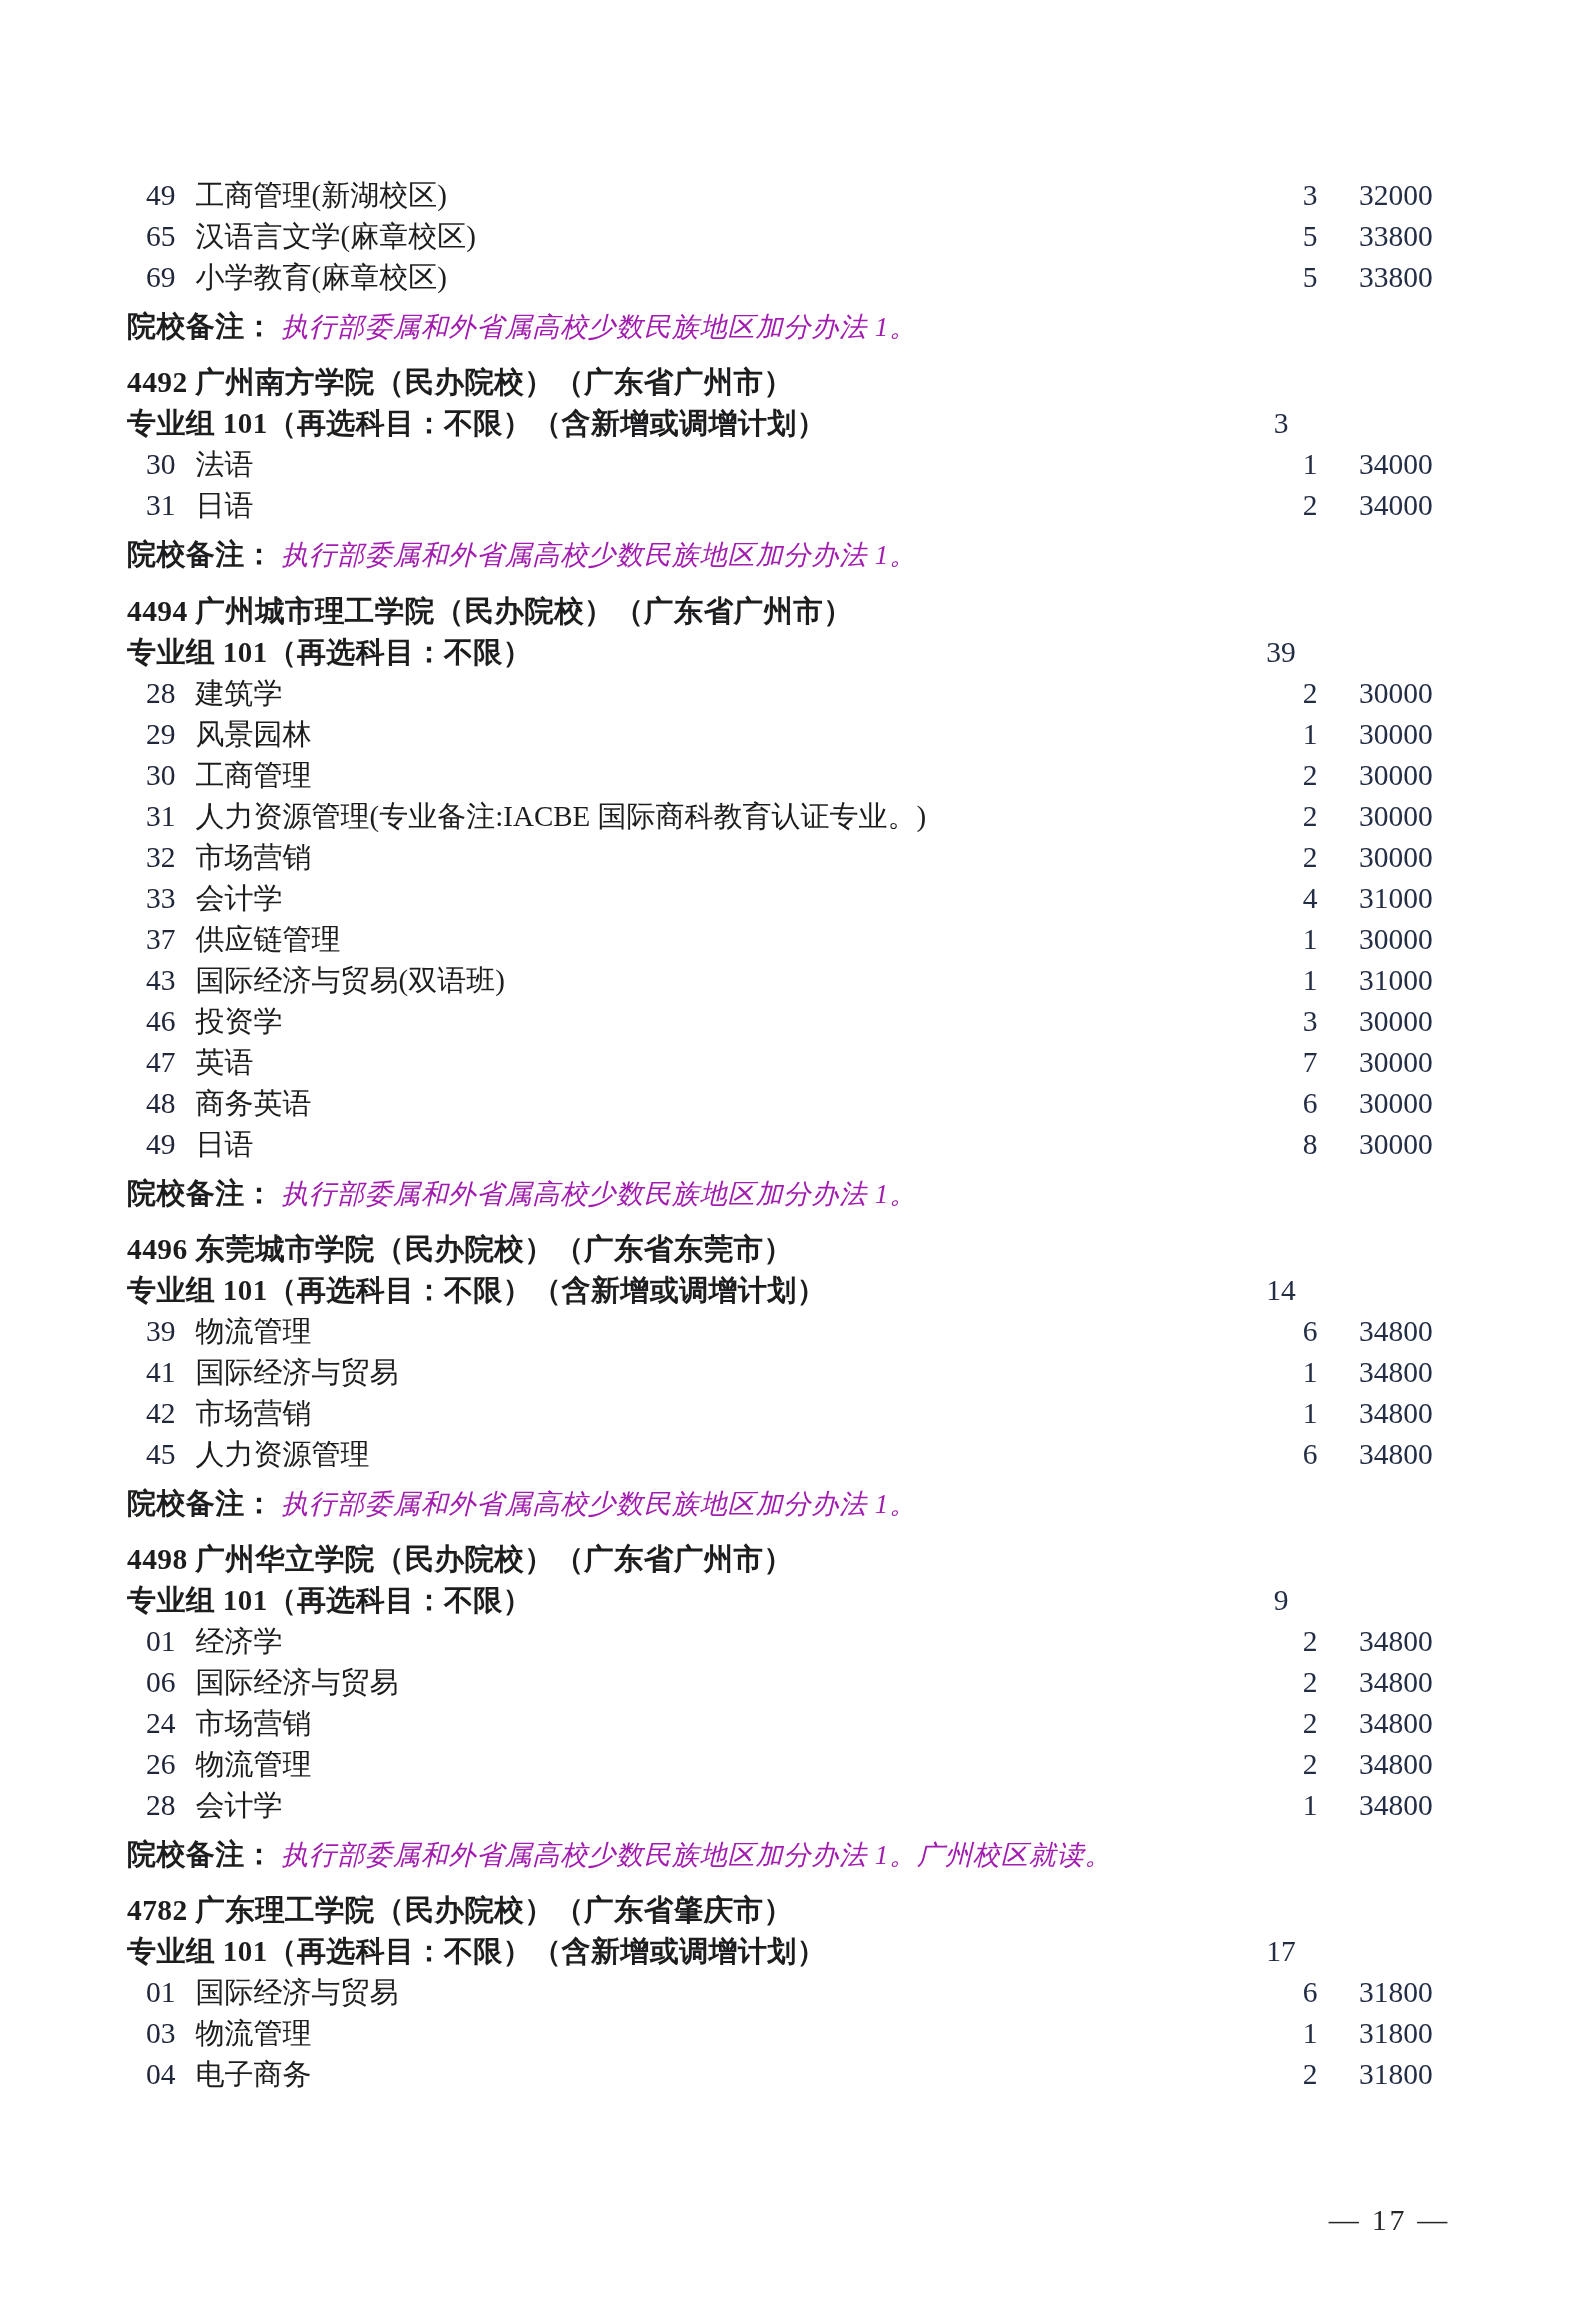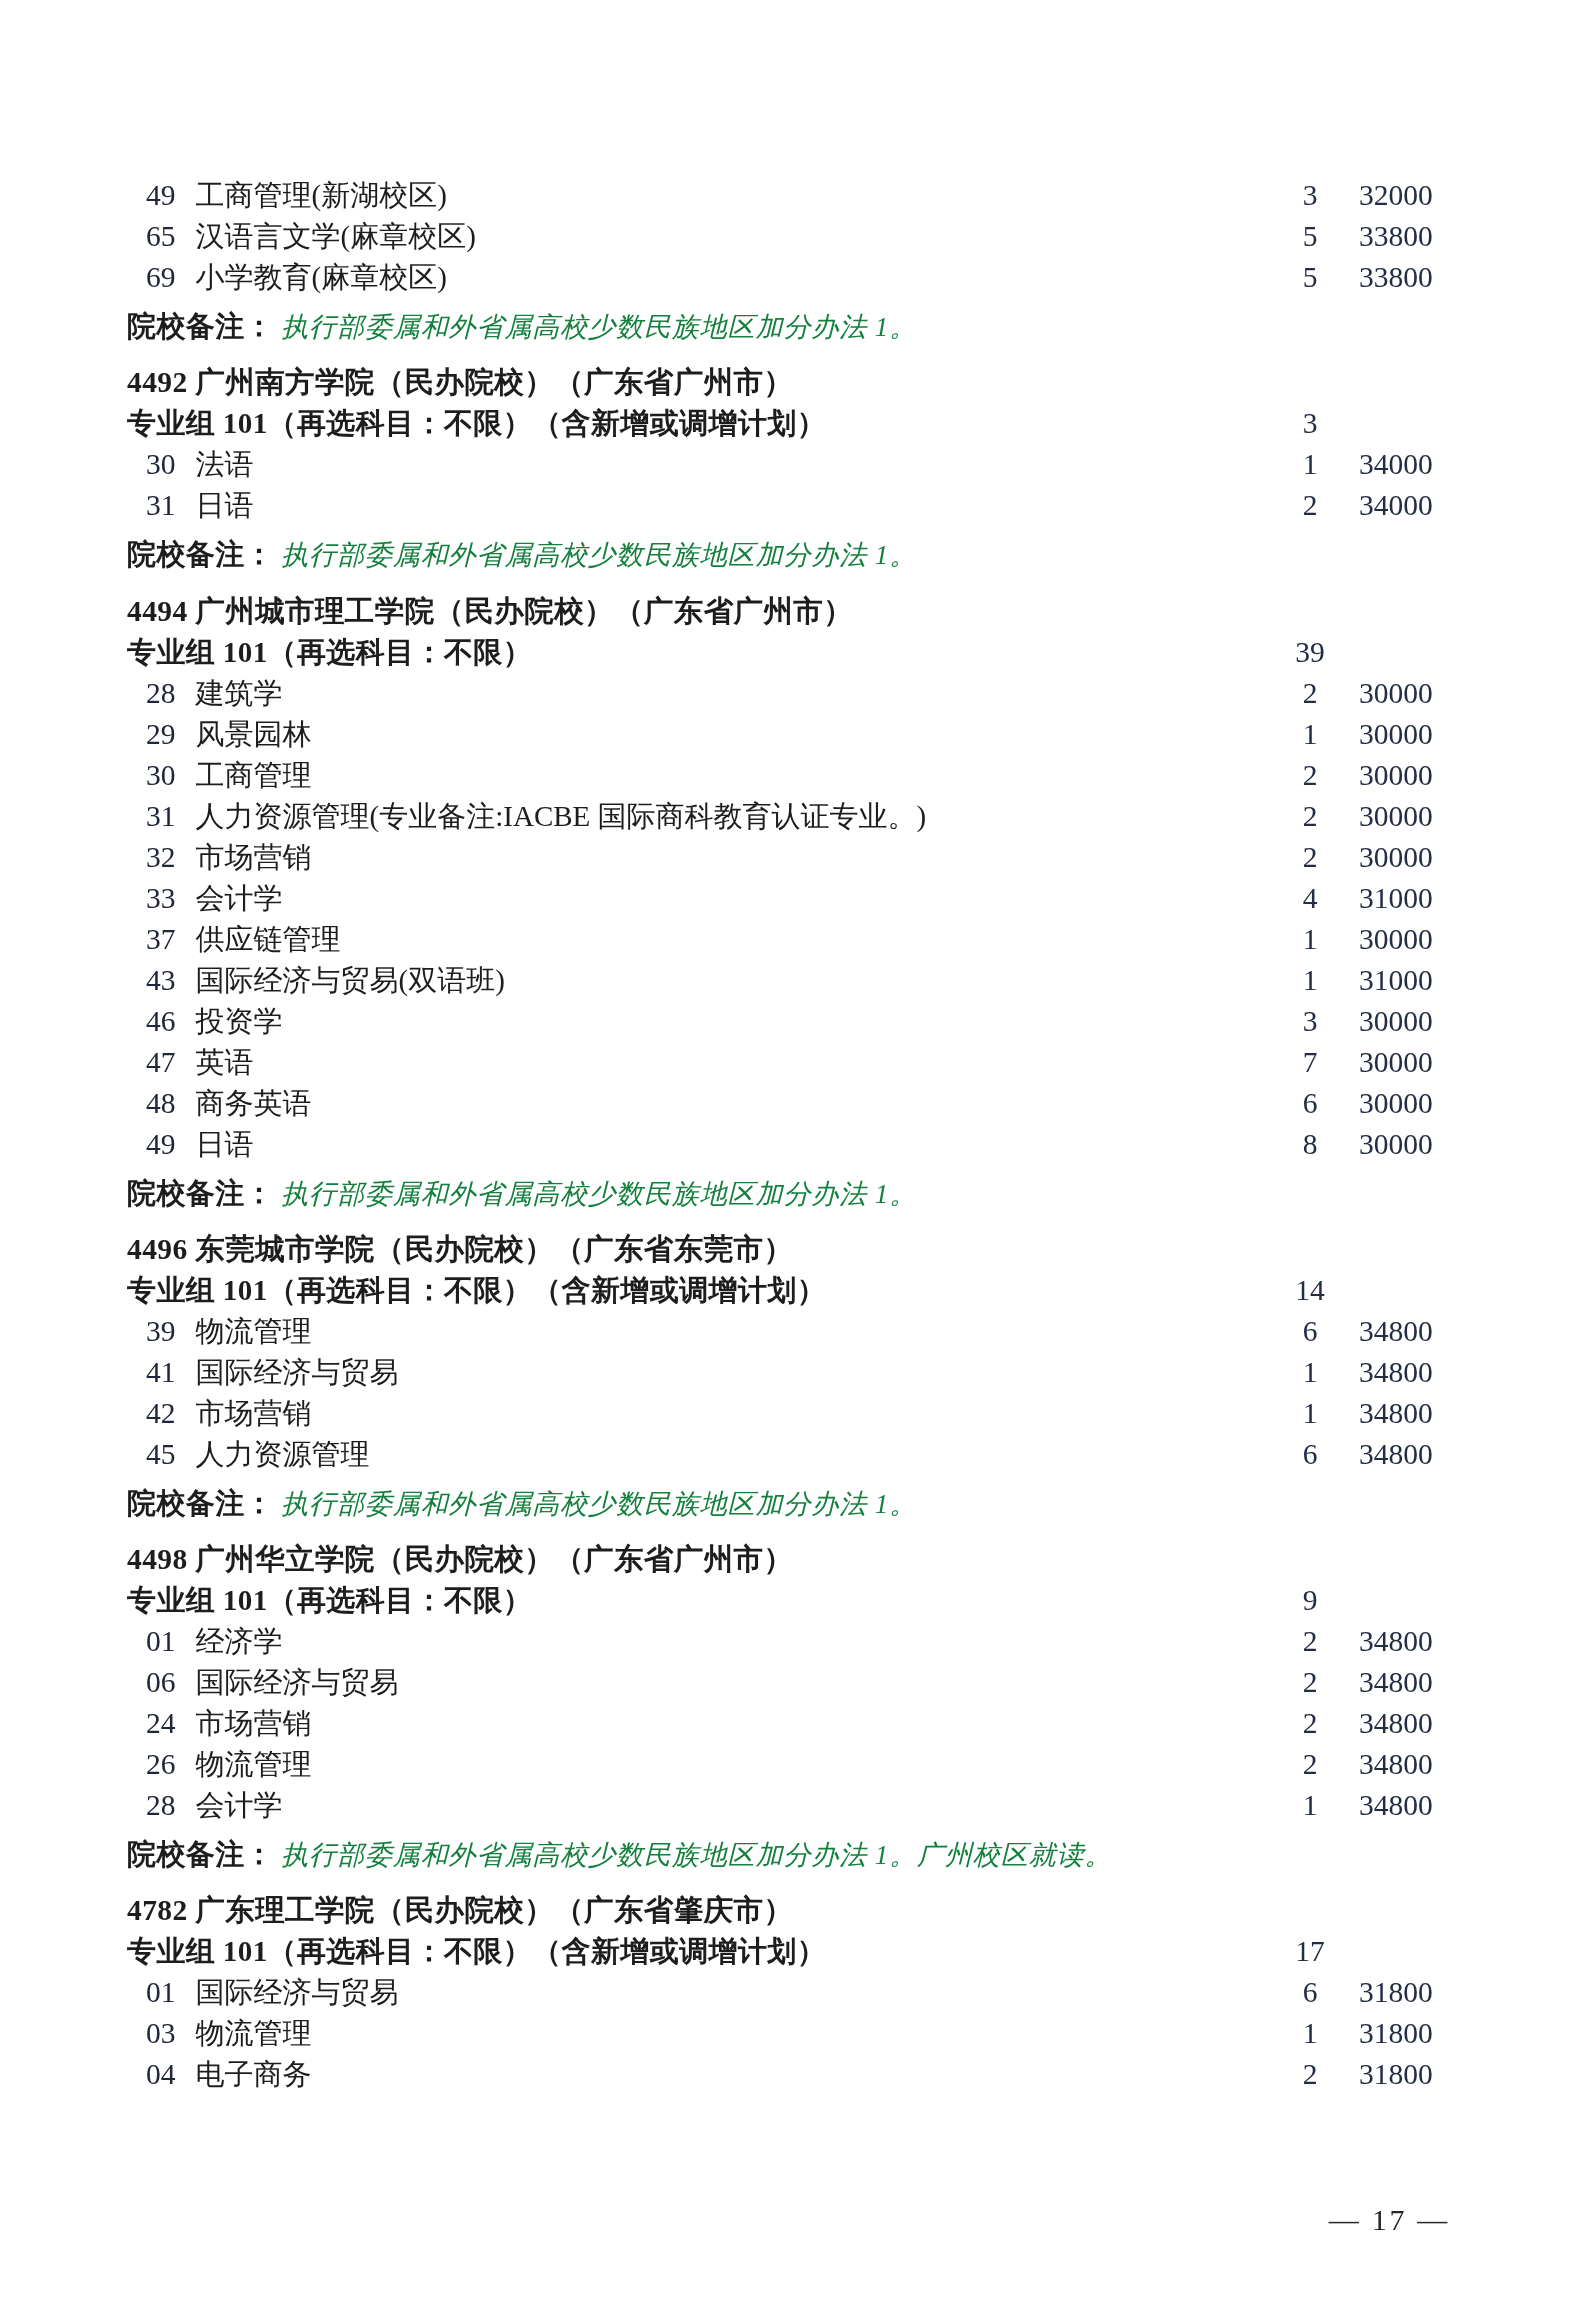--- a/index.html
+++ b/index.html
@@ -17,37 +17,37 @@
   }
   .row {
     display: flex; align-items: baseline;
     line-height: 41px; font-size: 29px;
   }
   .college + .college { margin-top: 14.3px; }
   .college-title {
     font-size: 29.5px; font-weight: 700; line-height: 41px;
     letter-spacing: 0.4px; white-space: nowrap;
   }
-  .group-row { font-weight: 700; }
+  .group-row { font-weight: 700; gap: 29px; }
   .g-label { flex: 1; font-size: 29px; letter-spacing: 0.4px; white-space: nowrap; }
   .c-cnt {
     width: 98px; text-align: center; font-size: 29.5px;
     font-weight: 400; color: #232d44; font-variant-numeric: lining-nums;
   }
   .c-fee {
     width: 103px; text-align: left; font-size: 29.5px;
     font-weight: 400; color: #232d44;
   }
   .major-row { padding-left: 19px; }
   .m-code { width: 38px; font-size: 29.5px; color: #20273a; }
   .m-name { flex: 1; margin-left: 11.6px; white-space: nowrap; }
   .remark-row { white-space: nowrap; }
   .remark-label { font-weight: 700; letter-spacing: 0.4px; margin-top: 8px; }
   .remark-text {
-    margin-left: 7.2px; font-style: italic; font-size: 27px; color: #15803d;
+    margin-left: 7.2px; font-style: italic; font-size: 27px; color: #a21caf;
     letter-spacing: 0.9px;
   }
   .page-number {
     position: absolute; top: 2200px; right: 136px;
     font-size: 30px; line-height: 40px; color: #26262a; letter-spacing: 2.7px;
   }
 </style>
 </head>
 <body>
 

